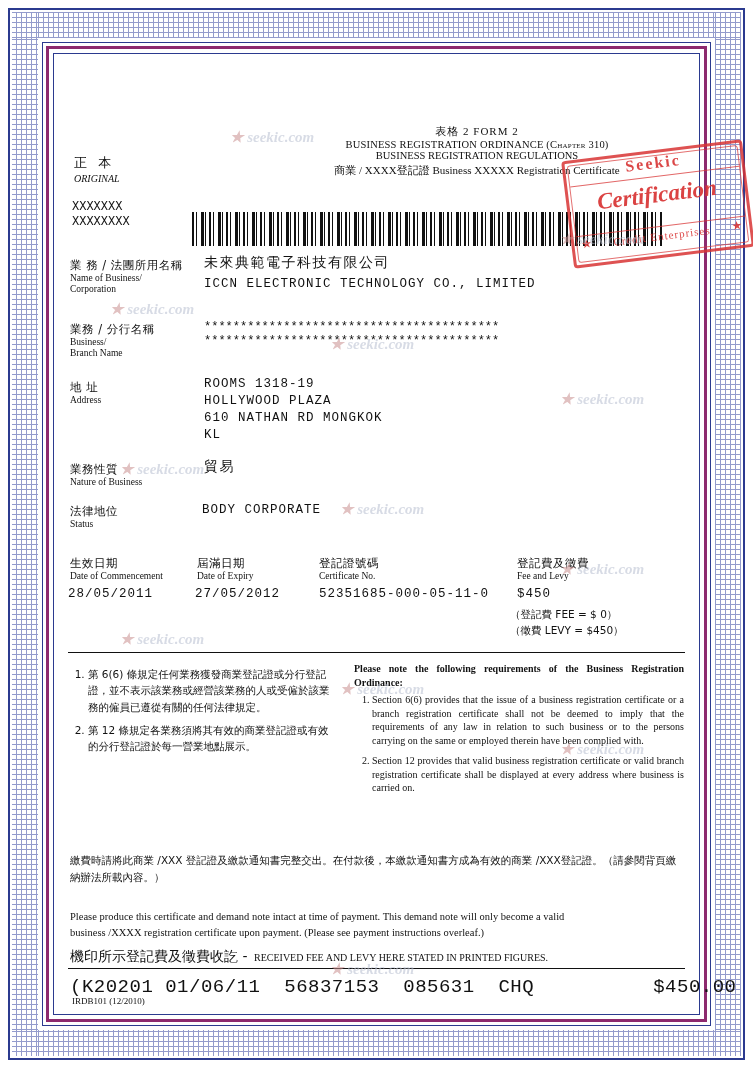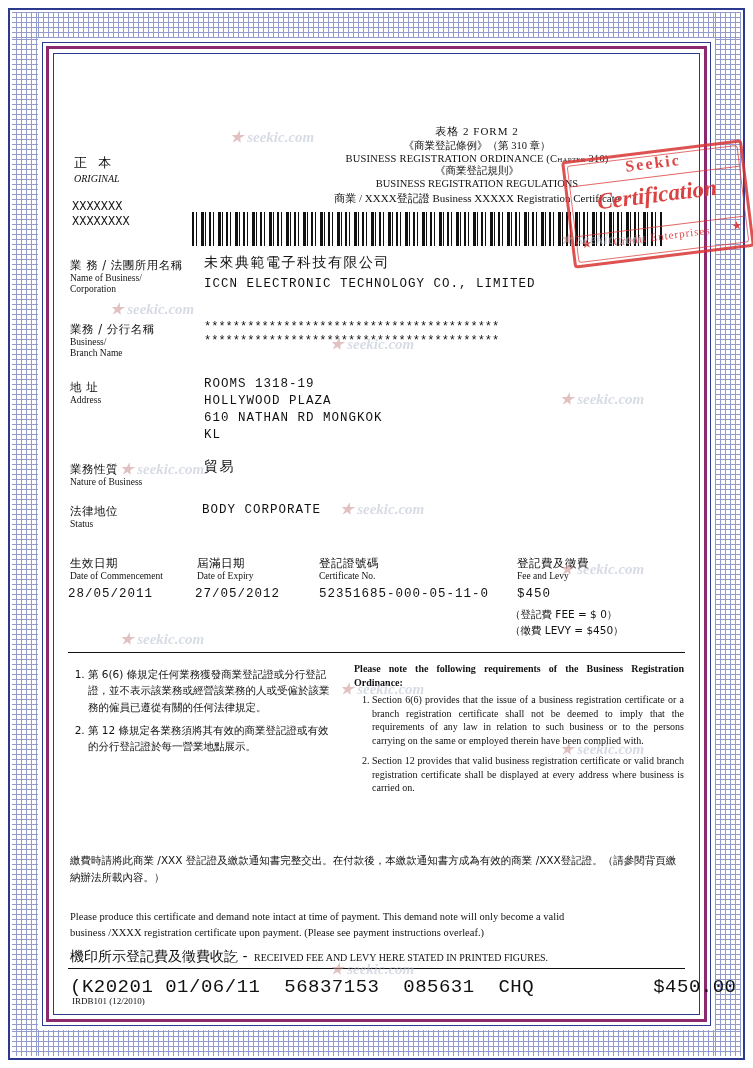--- a/index.html
+++ b/index.html
@@ -329,23 +329,21 @@
 
   <div class="content">
 
     <div class="original">
       <div class="zh">正 本</div>
       <div class="en">ORIGINAL</div>
     </div>
 
     <div class="hdr">
       <div class="l1">表格 2    FORM 2</div>
-      <div class="l2">《商業登記條例》（第 310 章）</div>
       <div class="l3">BUSINESS REGISTRATION ORDINANCE (Chapter 310)</div>
-      <div class="l4">《商業登記規則》</div>
       <div class="l5">BUSINESS REGISTRATION REGULATIONS</div>
       <div class="l6">商業 / XXXX登記證  Business XXXXX Registration Certificate</div>
     </div>
 
     <div class="topcode">
       <div>XXXXXXX</div>
       <div>XXXXXXXX</div>
     </div>
 
     <div class="barcode"></div>

